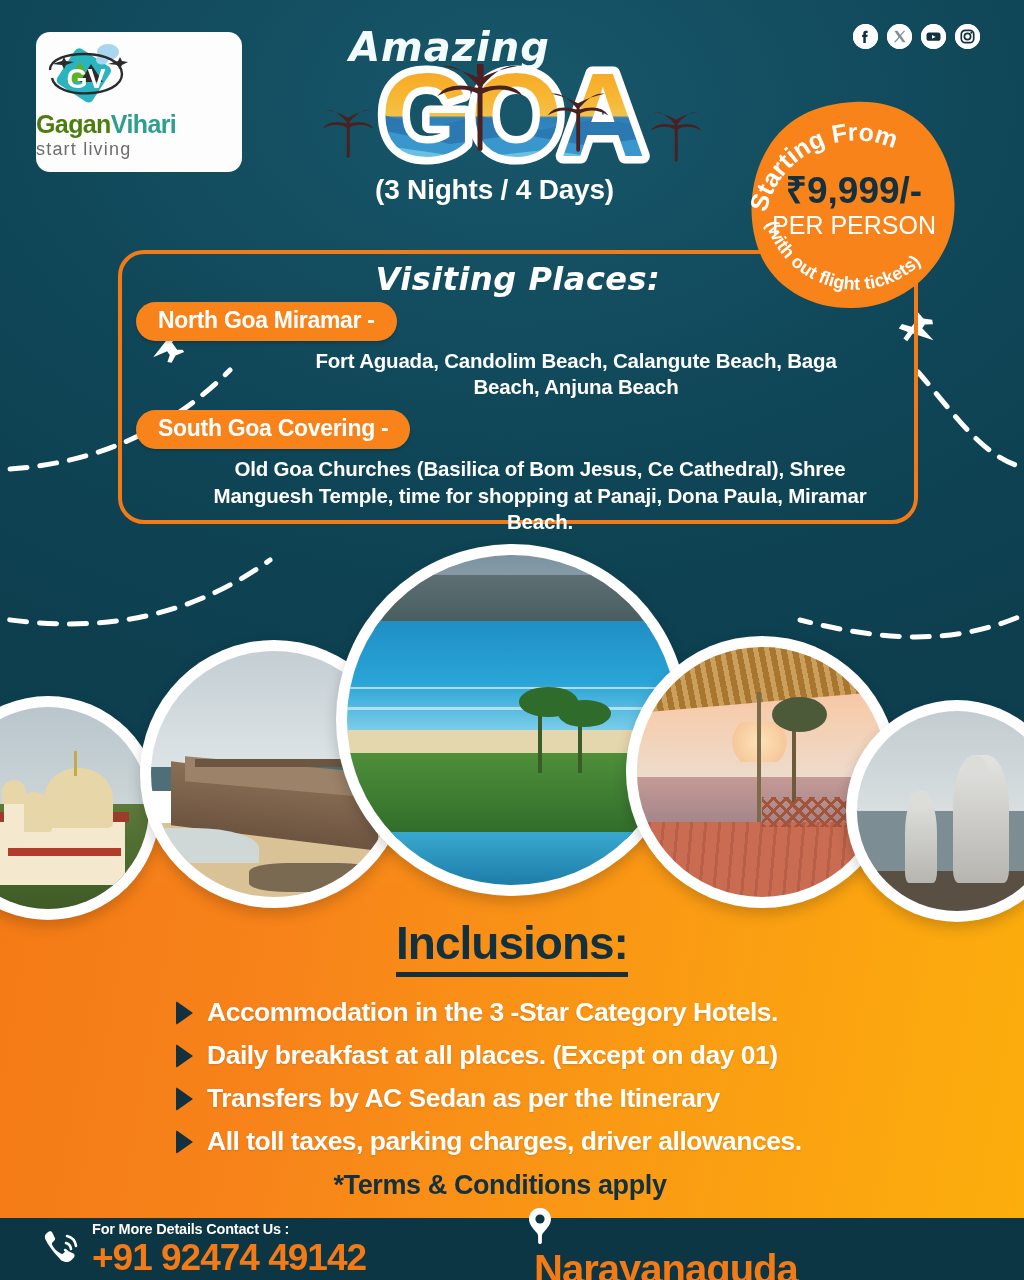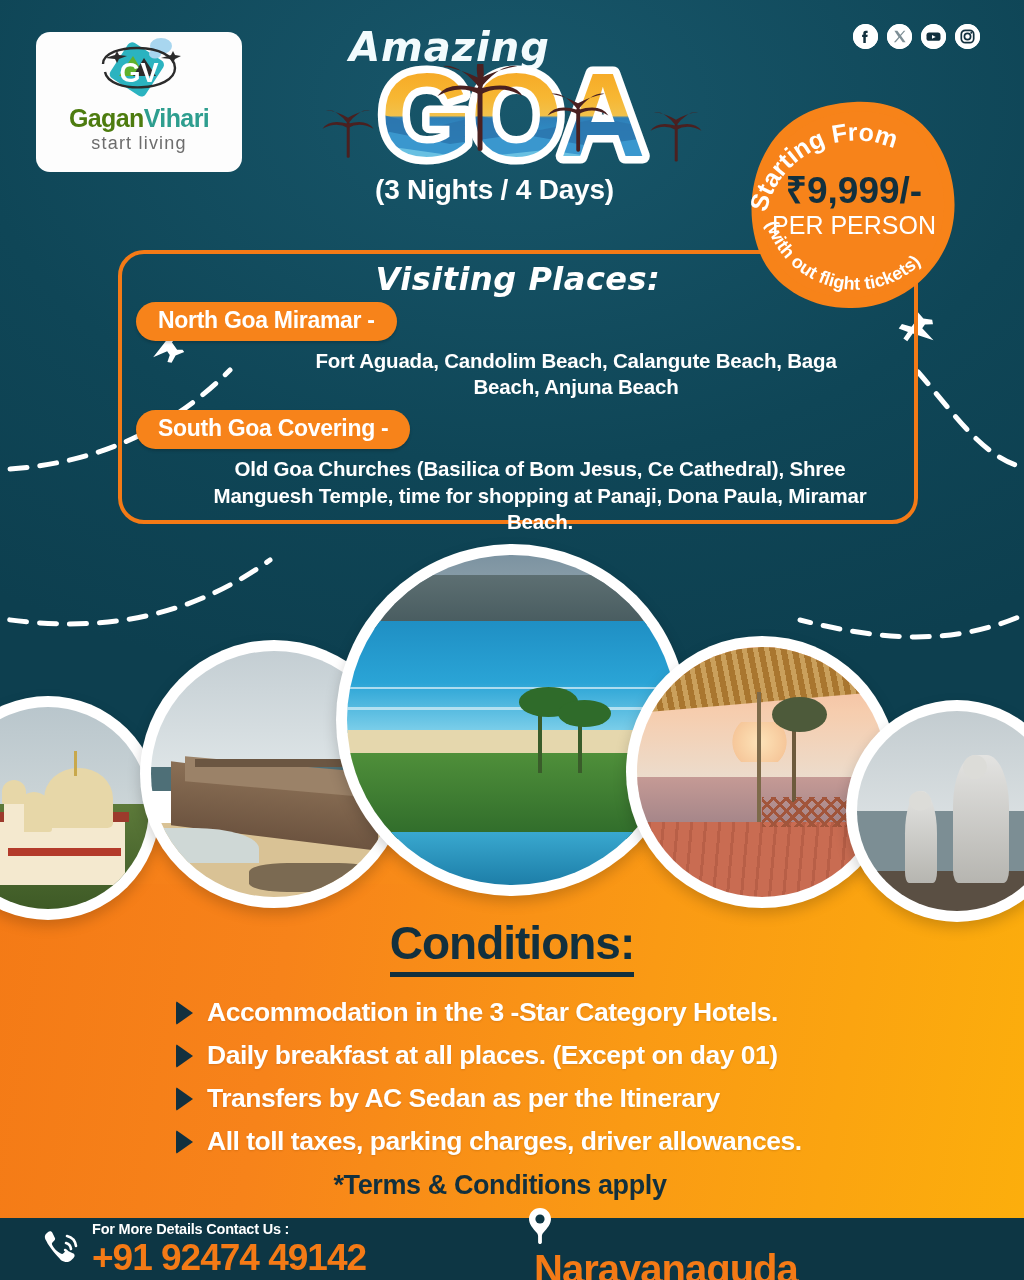--- a/index.html
+++ b/index.html
@@ -59,21 +59,22 @@
     color:#F47A16; font-size:40px; font-weight:bold;
     letter-spacing:-1px; margin-left:8px;
   }
 
   
   .logo-card {
     position:absolute; left:36px; top:32px;
     width:206px; height:140px;
     background:#fdfdfd; border-radius:14px;
     z-index:6;
-    display:flex; flex-direction:column; align-items:center; justify-content:flex-start;
+    display:flex; flex-direction:column; align-items:flex-start; justify-content:flex-start;
+    padding-top:6px;
   }
   .logo-mark { width:100px; height:76px; }
   .logo-word { font-size:25px; font-weight:bold; letter-spacing:-0.6px; line-height:1; margin-top:-2px;}
   .logo-word .g1 { color:#4d7c0f; }
   .logo-word .g2 { color:#2e9e8f; }
   .logo-tag { font-size:18px; color:#6d6d6d; letter-spacing:1.2px; margin-top:2px;}
 
   
   .socials { position:absolute; right:44px; top:24px; display:flex; gap:9px; z-index:7; }
   .soc { width:25px; height:25px; border-radius:50%; background:#ffffff;
@@ -459,21 +460,21 @@
           <div class="statue" style="left:24%;top:40%;width:16%;height:46%;"></div>
           <div class="statue" style="left:48%;top:22%;width:28%;height:64%;border-radius:40% 40% 10% 10%;"></div>
           <div style="position:absolute;left:53%;top:22%;width:12%;height:12%;background:#dcdcd8;border-radius:50%;"></div>
           <div style="position:absolute;left:26%;top:40%;width:11%;height:10%;background:#dcdcd8;border-radius:50%;"></div>
         </div>
       </div>
     </div>
   </div>
 
   <div class="incl">
-    <div class="incl-title">Conditions:</div>
+    <div class="incl-title">Inclusions:</div>
     <div class="incl-list">
       <div class="incl-item">
         <span class="arrow"></span>
         <span class="incl-text">Accommodation in the 3 -Star Category Hotels.</span>
       </div>
       <div class="incl-item">
         <span class="arrow"></span>
         <span class="incl-text">Daily breakfast at all places. (Except on day 01)</span>
       </div>
       <div class="incl-item">

